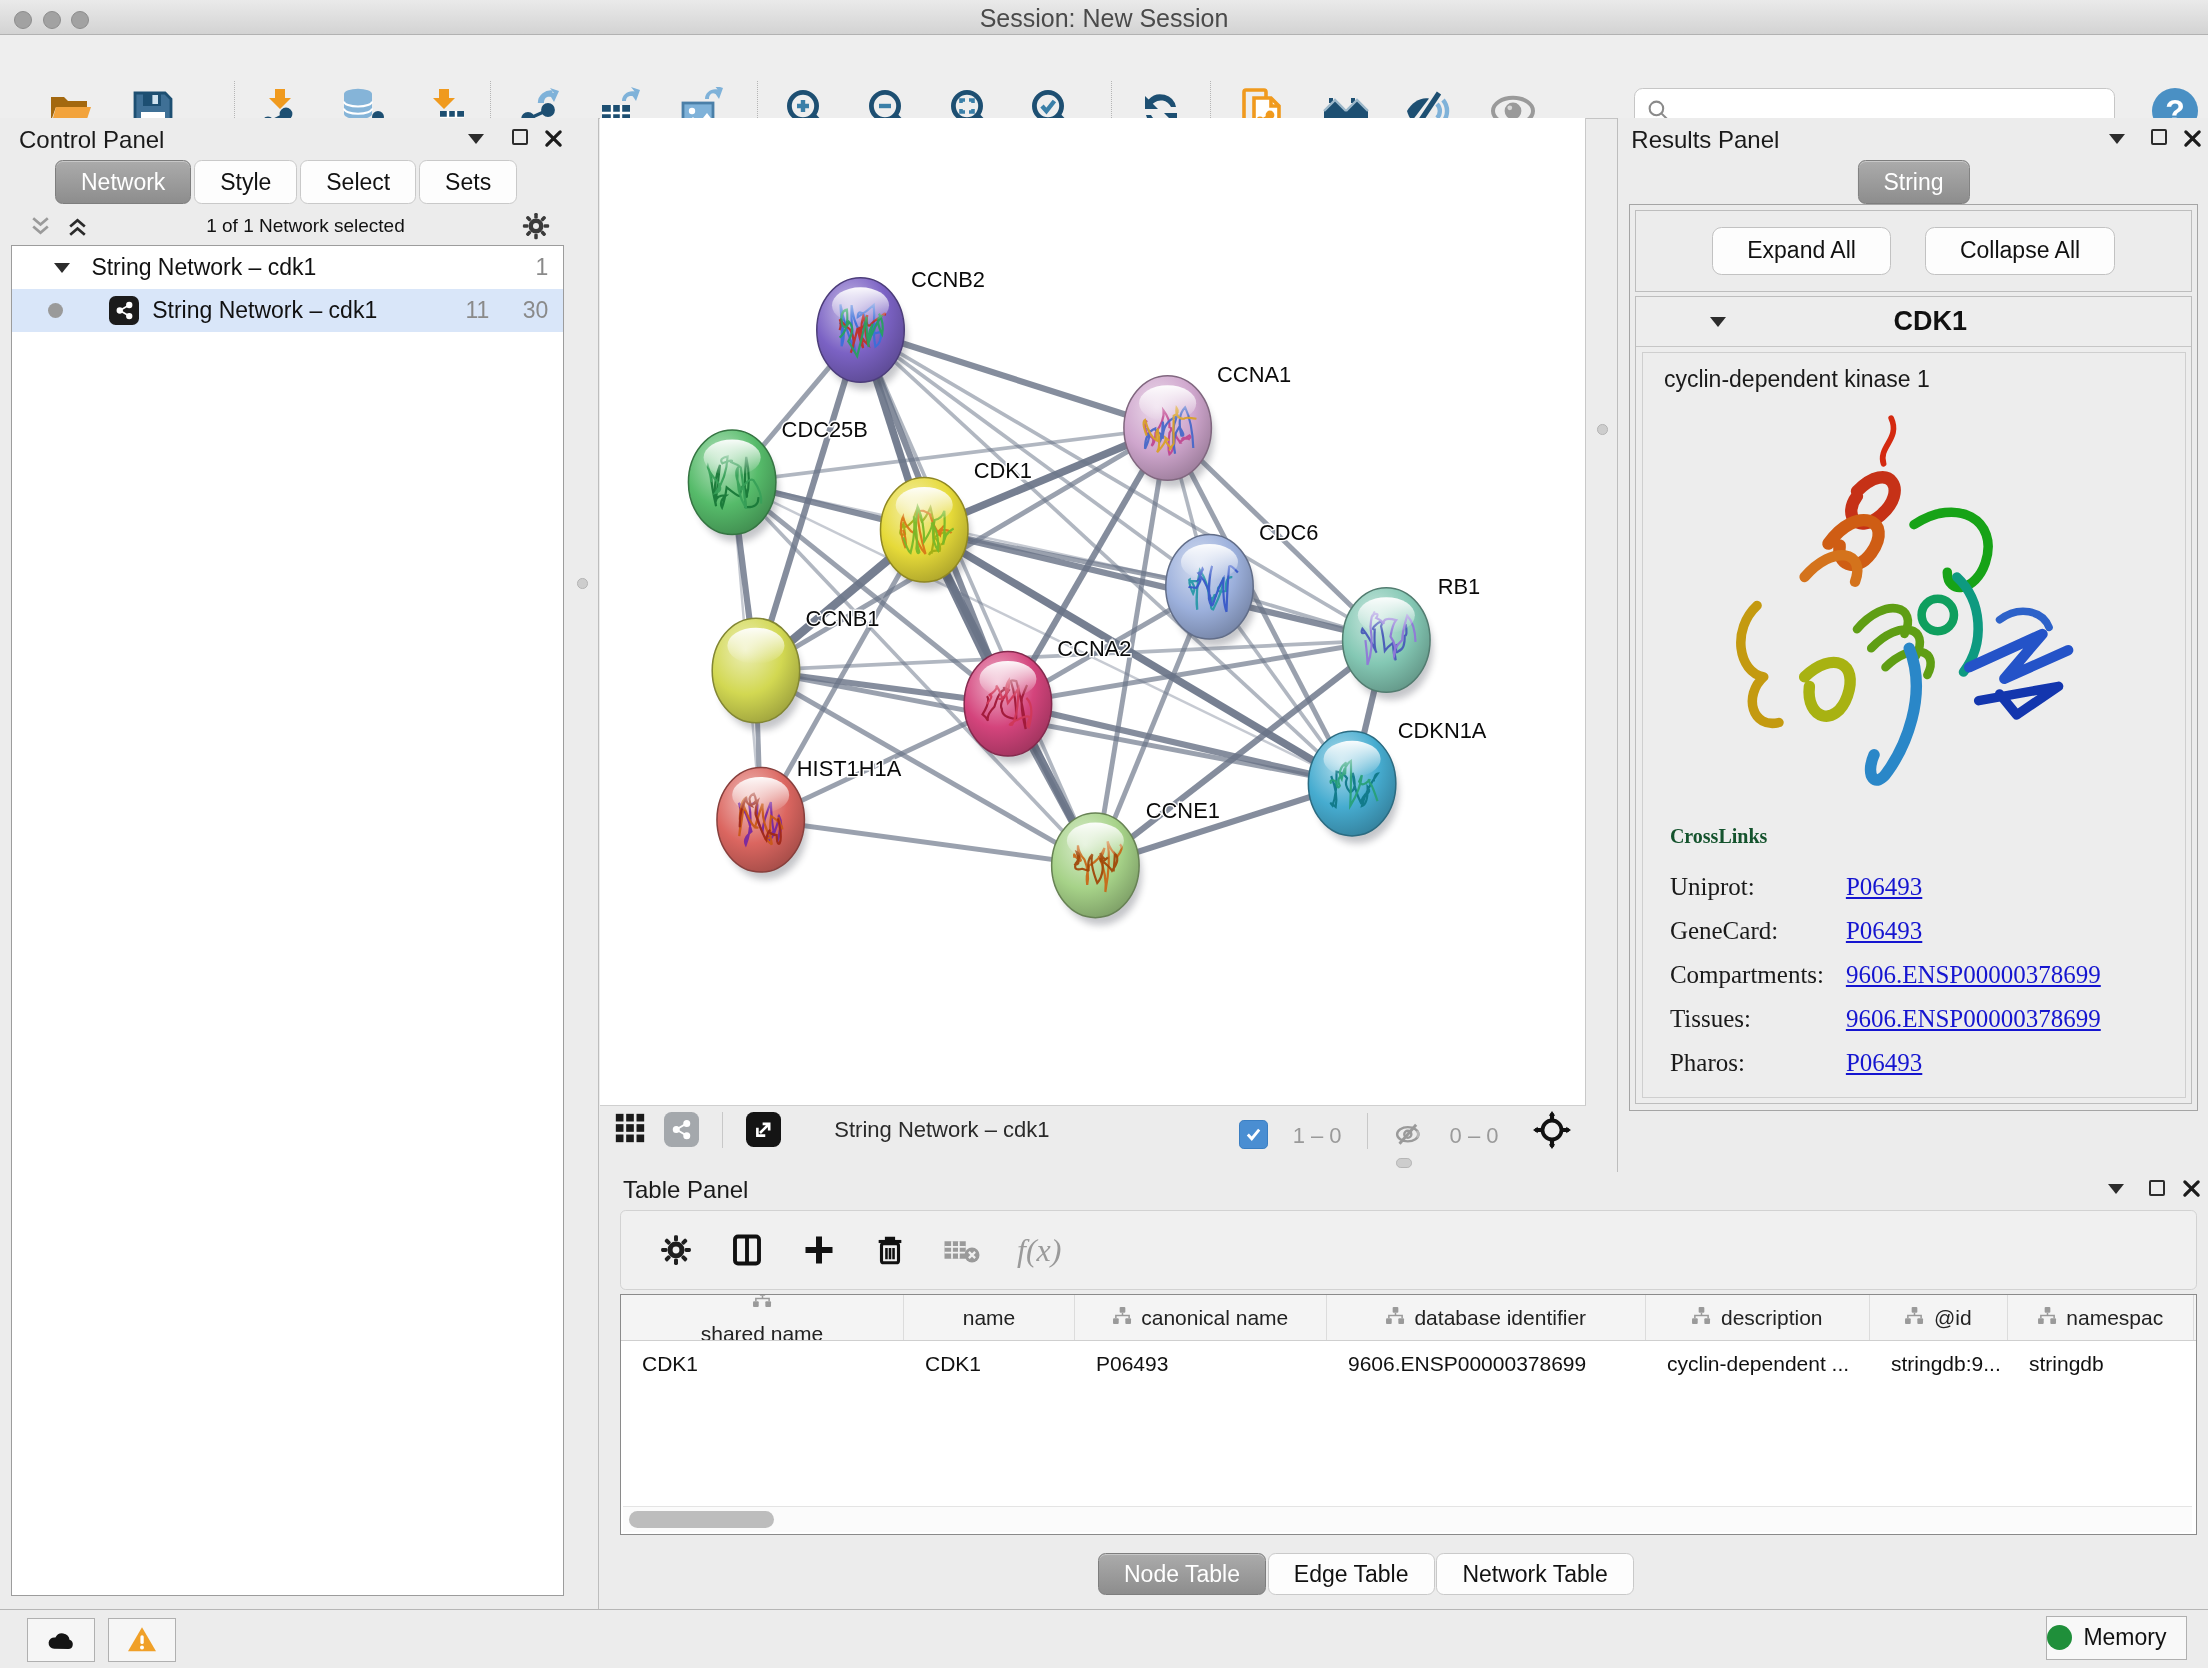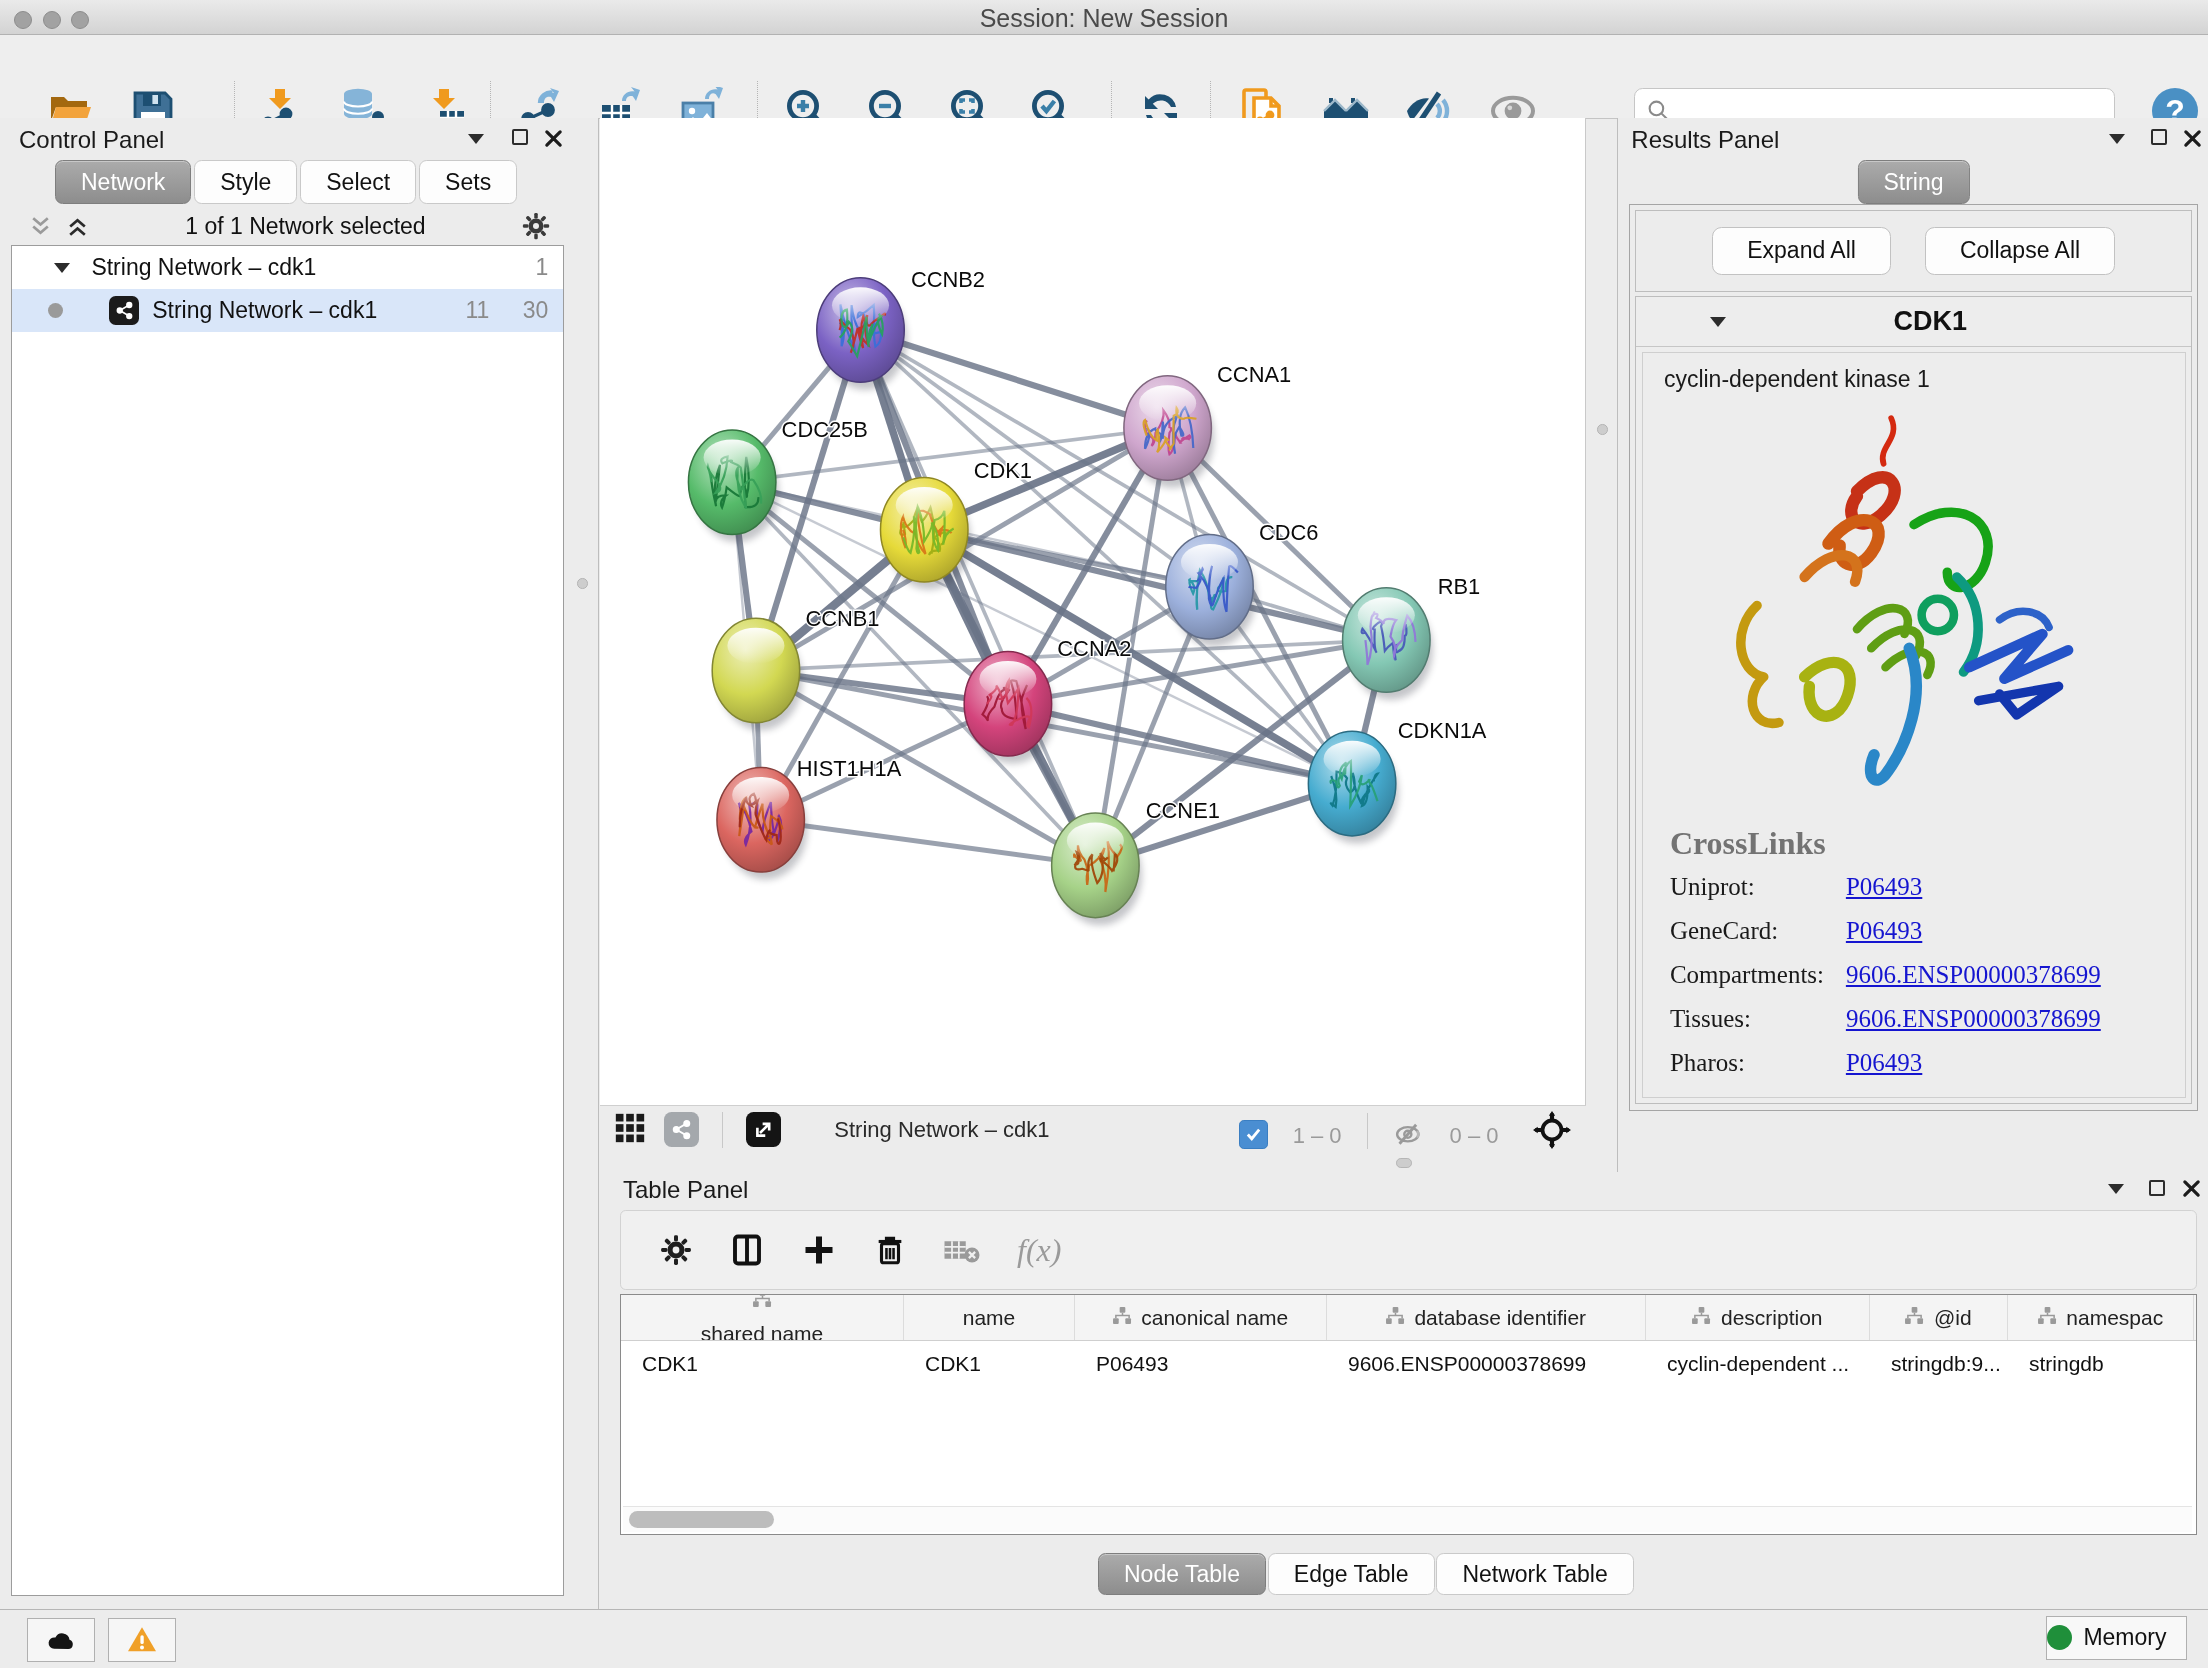--- a/index.html
+++ b/index.html
@@ -72,21 +72,21 @@
   .rp-btn{background:#fdfdfd;border:1px solid #c2c2c2;border-radius:9.5px;height:46px;
     padding:0 34px;font-size:23px;display:flex;align-items:center;color:#111;}
   #rp-content{position:absolute;left:4.8px;top:91px;width:557px;height:808px;
     border:1px solid #bdbdbd;background:#ededed;box-sizing:border-box;}
   #rp-protein-header{height:49px;display:flex;align-items:center;border-bottom:1px solid #c6c6c6;}
   #rp-protein-name{font-size:27px;font-weight:bold;color:#111;}
   #rp-protein-body{position:absolute;left:5.7px;top:55px;width:544px;height:746px;
     border:1px solid #cfcfcf;box-sizing:border-box;}
   #rp-desc{font-size:23px;color:#1a1a1a;padding:13.3px 0 0 21px;}
   .serif{font-family:"Liberation Serif","DejaVu Serif",serif;}
-  #crosslinks-title{font-size:32px;font-weight:bold;color:#737373;}
+  #crosslinks-title{font-size:20px;font-weight:bold;color:#14532d;}
   .cl-row{display:flex;font-size:25px;height:44px;align-items:center;}
   .cl-label{width:176px;padding-left:27px;color:#1a1a1a;}
   .cl-link{color:#1515d0;text-decoration:underline;}
   
   #table-panel{left:600px;top:1172px;width:1608px;height:438px;background:#ececec;}
   #tp-toolbar{position:absolute;left:20px;top:38px;width:1577px;height:80px;
     background:#f0f0f0;border:1px solid #d2d2d2;border-radius:5.7px;display:flex;
     align-items:center;gap:36px;padding-left:38px;box-sizing:border-box;}
   #tp-table{position:absolute;left:20px;top:122px;width:1577px;height:241px;
     border:1.9px solid #8a8a8a;background:#fff;box-sizing:border-box;}
@@ -295,21 +295,21 @@
       <div class="tab wtab">Select</div>
       <div class="tab wtab">Sets</div>
     </div>
   <div id="cp-statusrow">
     <svg width="25" height="25" viewBox="0 0 24 24" style="margin-left:17px">
         <path d="M5 4l7 6 7-6M5 12l7 6 7-6" fill="none" stroke="#9a9a9a" stroke-width="2.6"></path>
       </svg>
     <svg width="25" height="25" viewBox="0 0 24 24" style="margin-left:11.4px">
         <path d="M5 20l7-6 7 6M5 12l7-6 7 6" fill="none" stroke="#2a2a2a" stroke-width="2.6"></path>
       </svg>
-    <div style="flex:1;text-align:center;font-size:23px;color:#111">1 of 1 Network selected</div>
+    <div style="flex:1;text-align:center;font-size:19px;color:#111">1 of 1 Network selected</div>
     <svg width="30" height="30" viewBox="0 0 24 24" style="margin-right:13.3px">
         <g fill="#3a3a3a">
           <rect x="10.6" y="1.5" width="2.8" height="4.4" rx="1"></rect>
           <rect x="10.6" y="18.1" width="2.8" height="4.4" rx="1"></rect>
           <rect x="1.5" y="10.6" width="4.4" height="2.8" rx="1"></rect>
           <rect x="18.1" y="10.6" width="4.4" height="2.8" rx="1"></rect>
           <rect x="10.6" y="1.5" width="2.8" height="4.4" rx="1" transform="rotate(45 12 12)"></rect>
           <rect x="10.6" y="18.1" width="2.8" height="4.4" rx="1" transform="rotate(45 12 12)"></rect>
           <rect x="1.5" y="10.6" width="4.4" height="2.8" rx="1" transform="rotate(45 12 12)"></rect>
           <rect x="18.1" y="10.6" width="4.4" height="2.8" rx="1" transform="rotate(45 12 12)"></rect>

